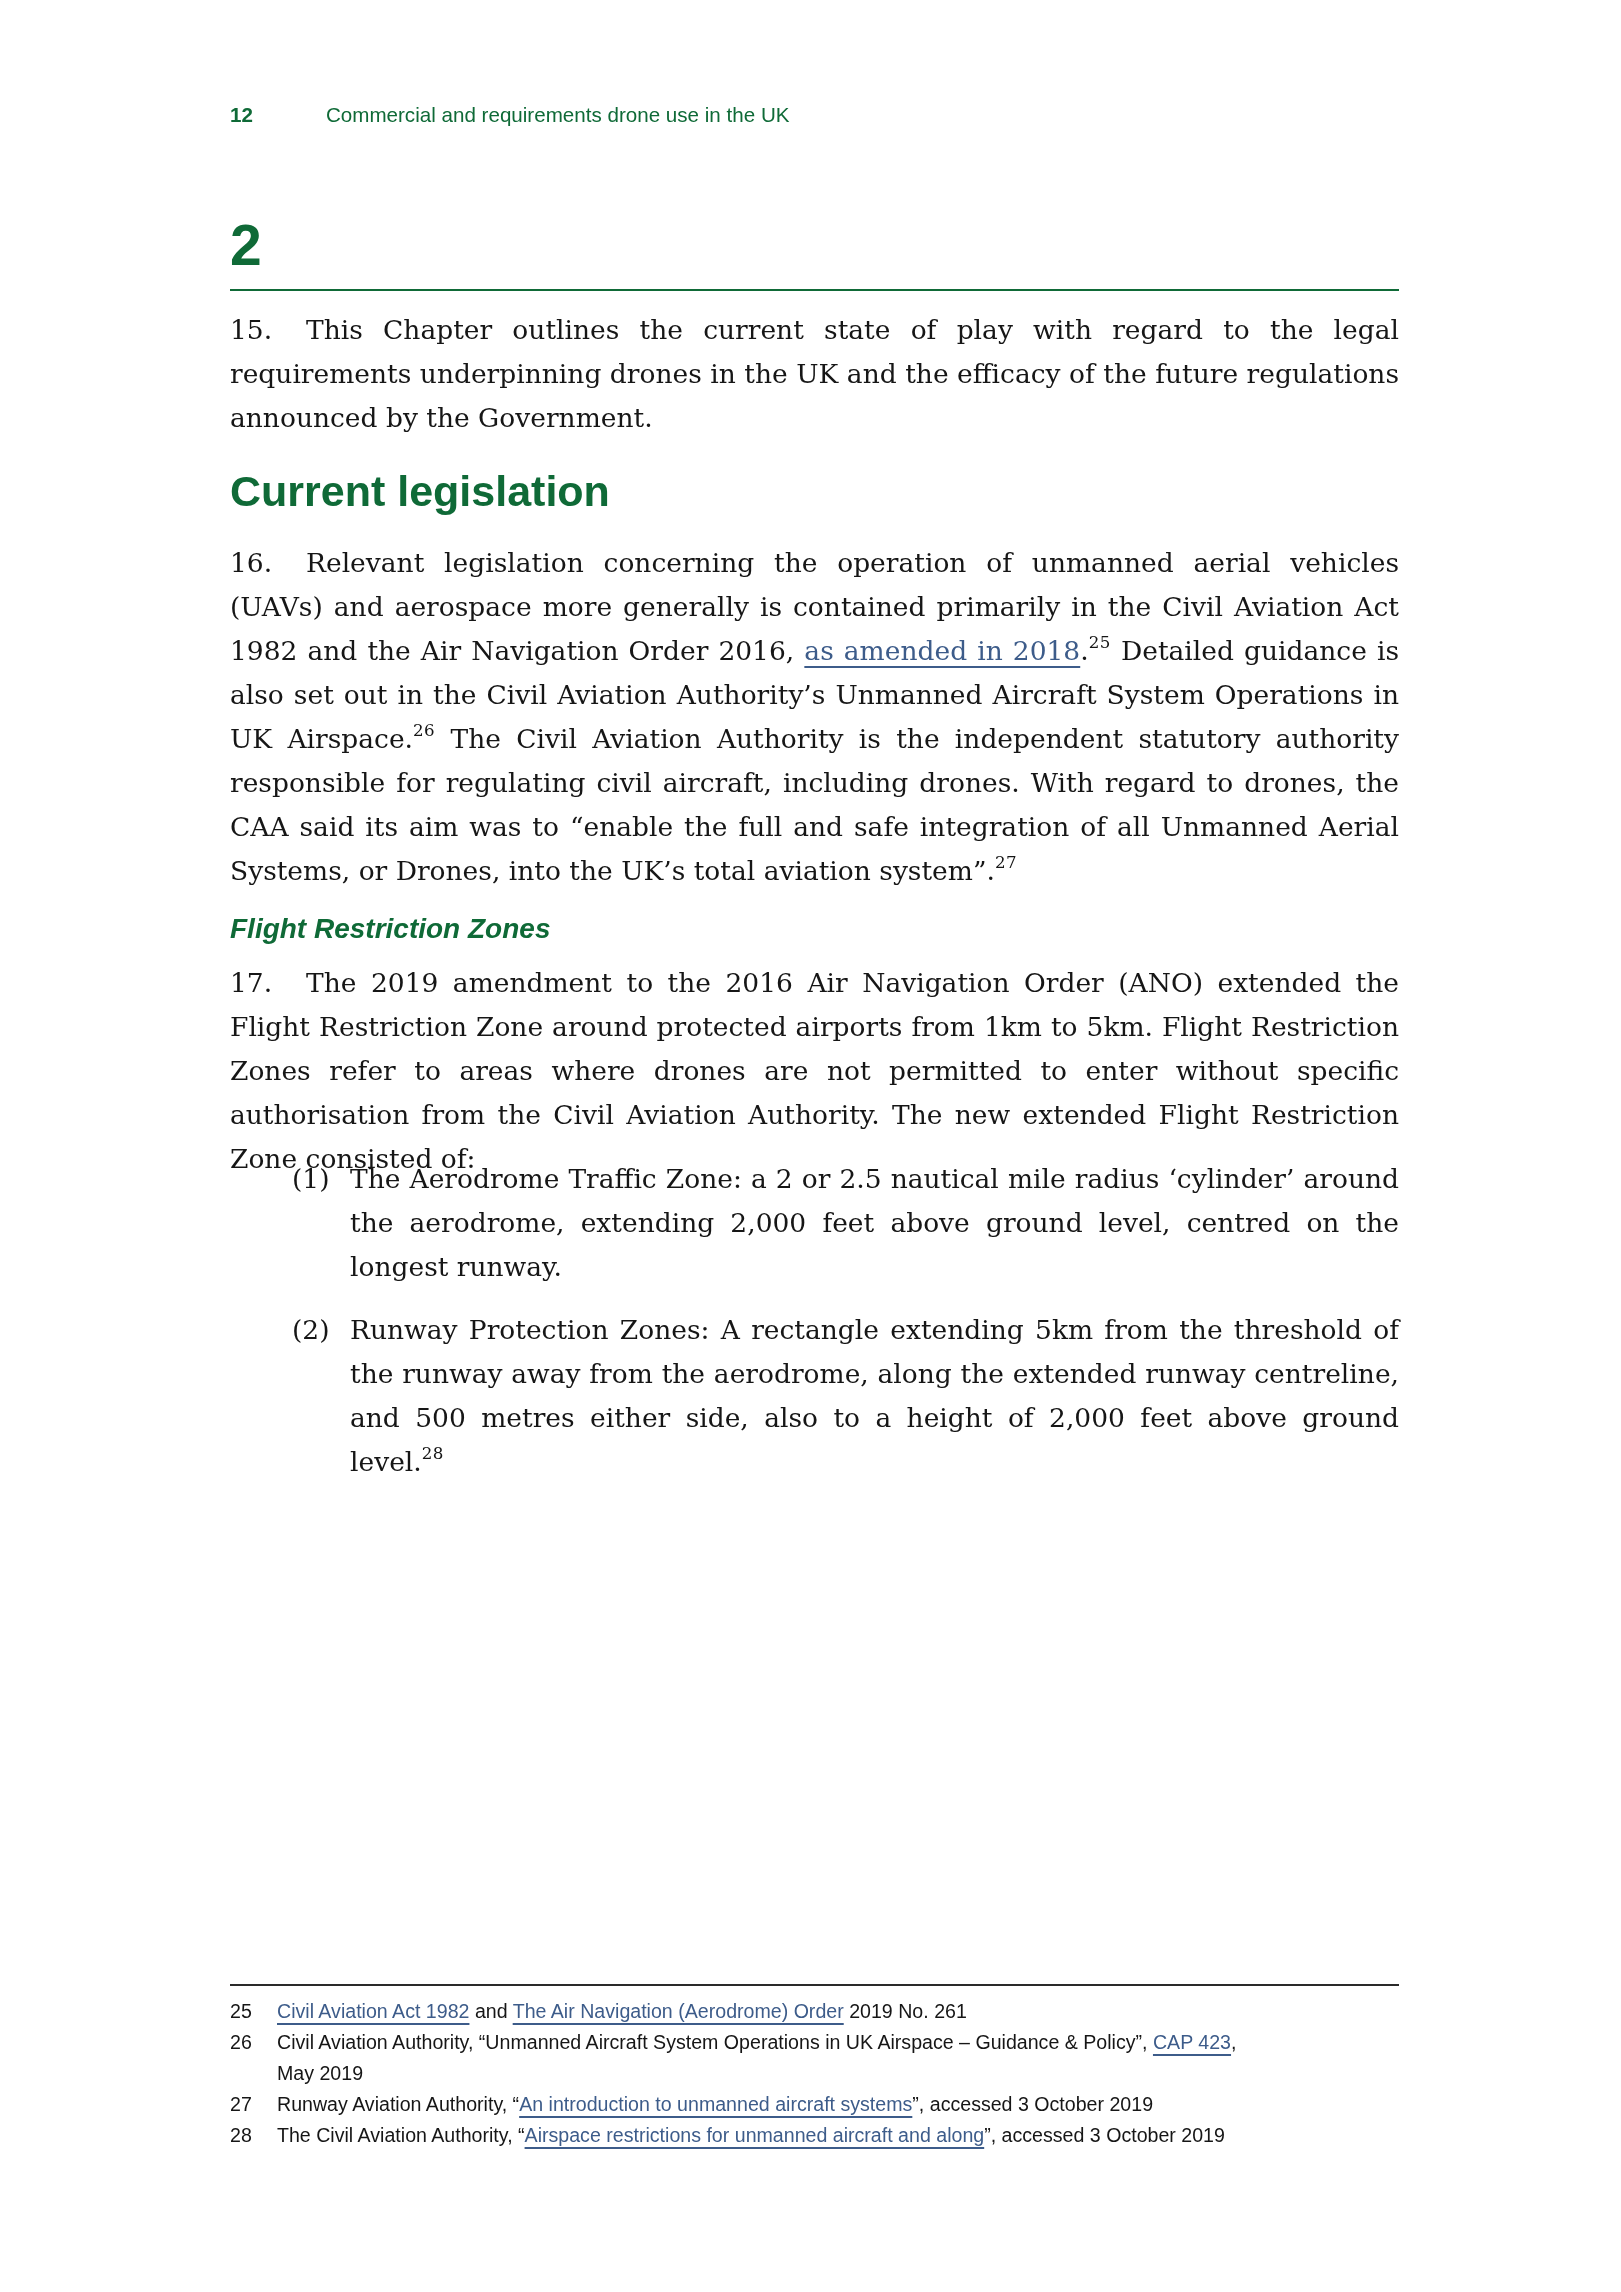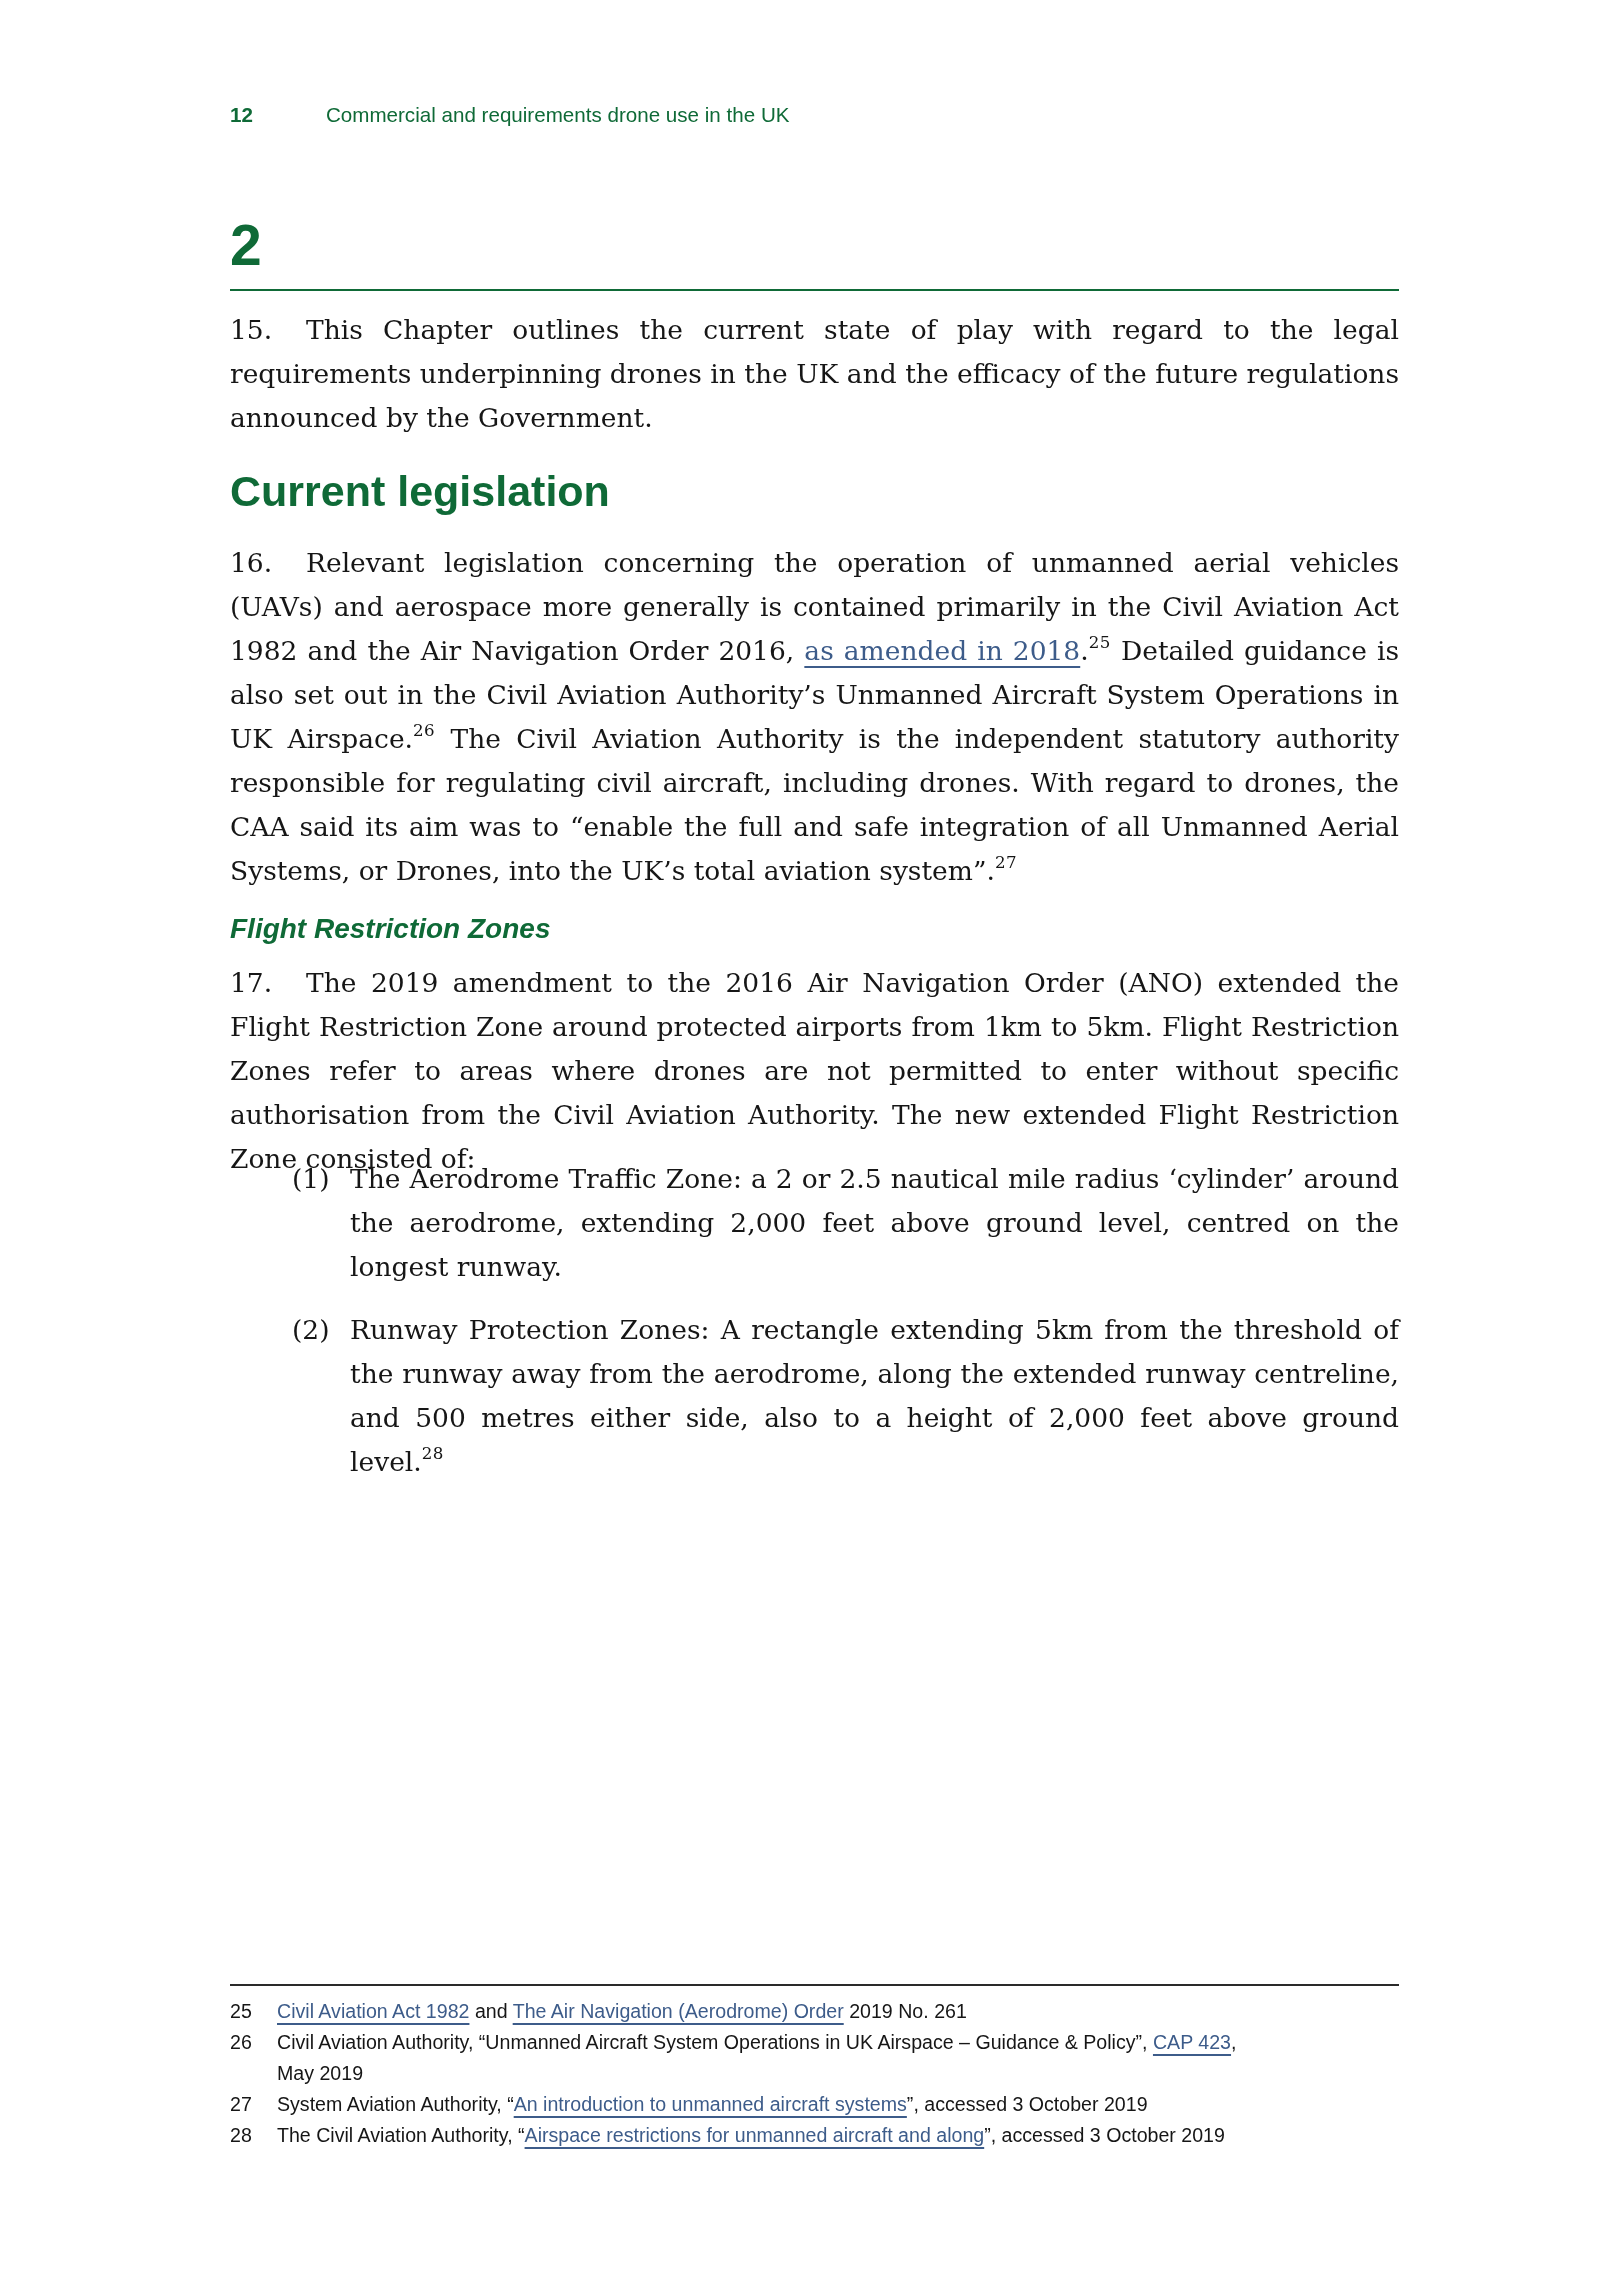--- a/index.html
+++ b/index.html
@@ -158,21 +158,21 @@
     <div class="fn">
       <span class="fn-num">25</span>
       <div class="fn-body"><a class="fn-link">Civil Aviation Act 1982</a><span> and </span><a class="fn-link">The Air Navigation (Aerodrome) Order</a><span> 2019 No. 261</span></div>
     </div>
     <div class="fn">
       <span class="fn-num">26</span>
       <div class="fn-body"><span>Civil Aviation Authority, “Unmanned Aircraft System Operations in UK Airspace – Guidance &amp; Policy”, </span><a class="fn-link">CAP 423</a><span>,</span><span class="fn-line2">May 2019</span></div>
     </div>
     <div class="fn">
       <span class="fn-num">27</span>
-      <div class="fn-body"><span>System Aviation Authority, “</span><a class="fn-link">An introduction to unmanned aircraft systems</a><span>”, accessed 3 October 2019</span></div>
+      <div class="fn-body"><span>Runway Aviation Authority, “</span><a class="fn-link">An introduction to unmanned aircraft systems</a><span>”, accessed 3 October 2019</span></div>
     </div>
     <div class="fn">
       <span class="fn-num">28</span>
       <div class="fn-body"><span>The Civil Aviation Authority, “</span><a class="fn-link">Airspace restrictions for unmanned aircraft and along</a><span>”, accessed 3 October 2019</span></div>
     </div>
   </footer>
 
 </div>
 
 

